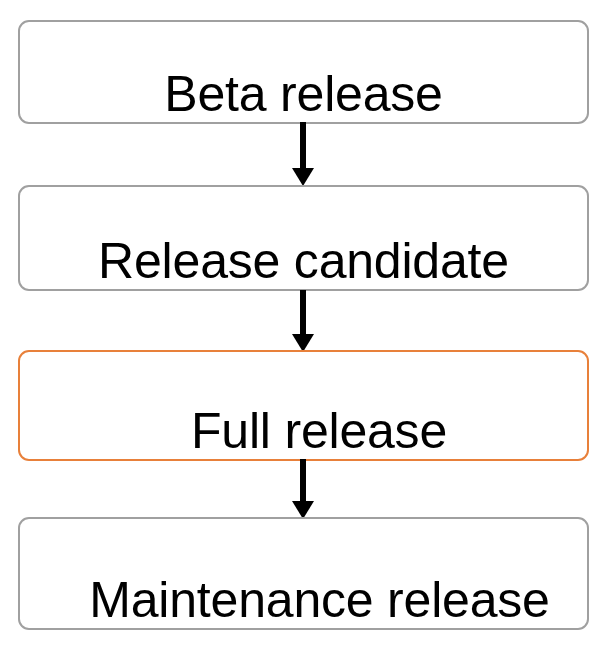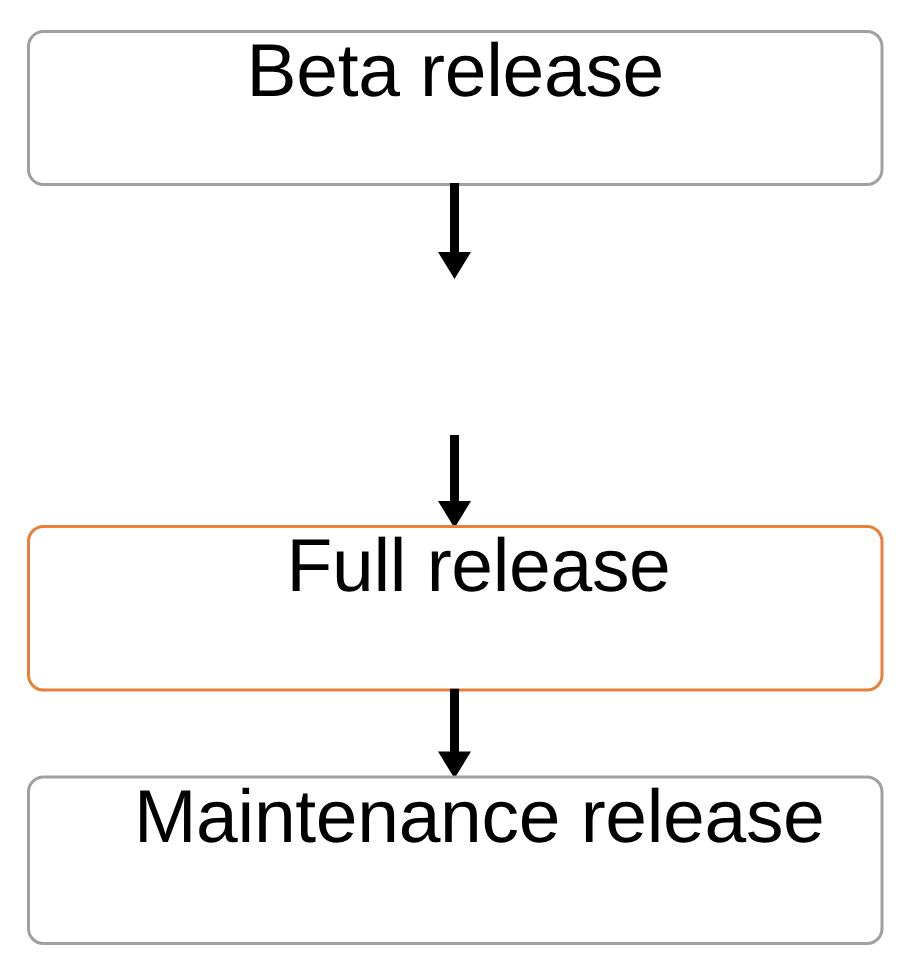--- a/index.html
+++ b/index.html
@@ -25,21 +25,21 @@
   .node {
     position: absolute;
     left: 18px;
     width: 571px;
     box-sizing: border-box;
     background: #ffffff;
     border-style: solid;
     border-width: 2.6px;
     border-radius: 11px;
     display: flex;
-    align-items: flex-start;
+    align-items: flex-end;
     justify-content: center;
   }
   .node.gray   { border-color: #a0a0a0; }
   .node.orange { border-color: #e8803a; padding-left: 31px; }
 
   .node-label {
     font-size: 50px;
     line-height: 1;
     color: #000000;
     white-space: nowrap;
@@ -77,20 +77,23 @@
     <span class="node-label">Beta release</span>
   </div>
 
   <div class="arrow" id="arrow-0">
     <svg viewBox="0 0 40 64" preserveAspectRatio="none">
       <line x1="20" y1="0" x2="20" y2="48" stroke="#000000" stroke-width="6"></line>
       <polygon points="20,64 9,46 31,46" fill="#000000"></polygon>
     </svg>
   </div>
 
+  <div class="node gray" id="node-1" style="border-color: rgb(160, 160, 160);">
+    <span class="node-label">Release candidate</span>
+  </div>
 
   <div class="arrow" id="arrow-1">
     <svg viewBox="0 0 40 62" preserveAspectRatio="none">
       <line x1="20" y1="0" x2="20" y2="46" stroke="#000000" stroke-width="6"></line>
       <polygon points="20,62 9,44 31,44" fill="#000000"></polygon>
     </svg>
   </div>
 
   <div class="node orange" id="node-2" style="border-color: rgb(232, 128, 58);">
     <span class="node-label">Full release</span>

